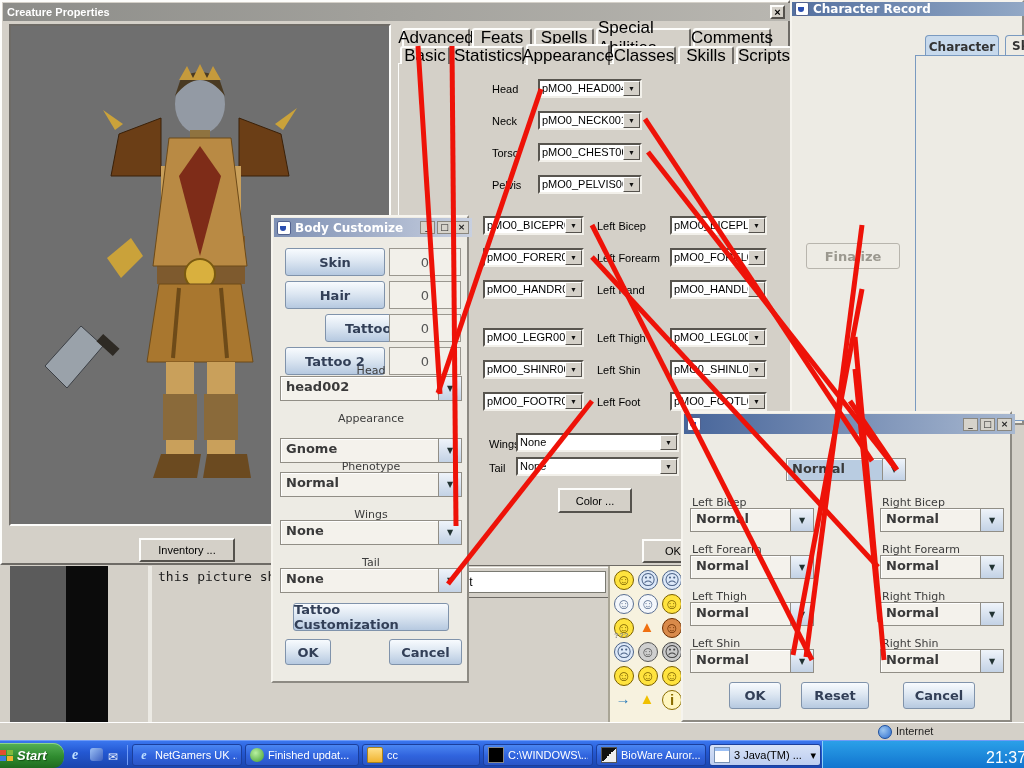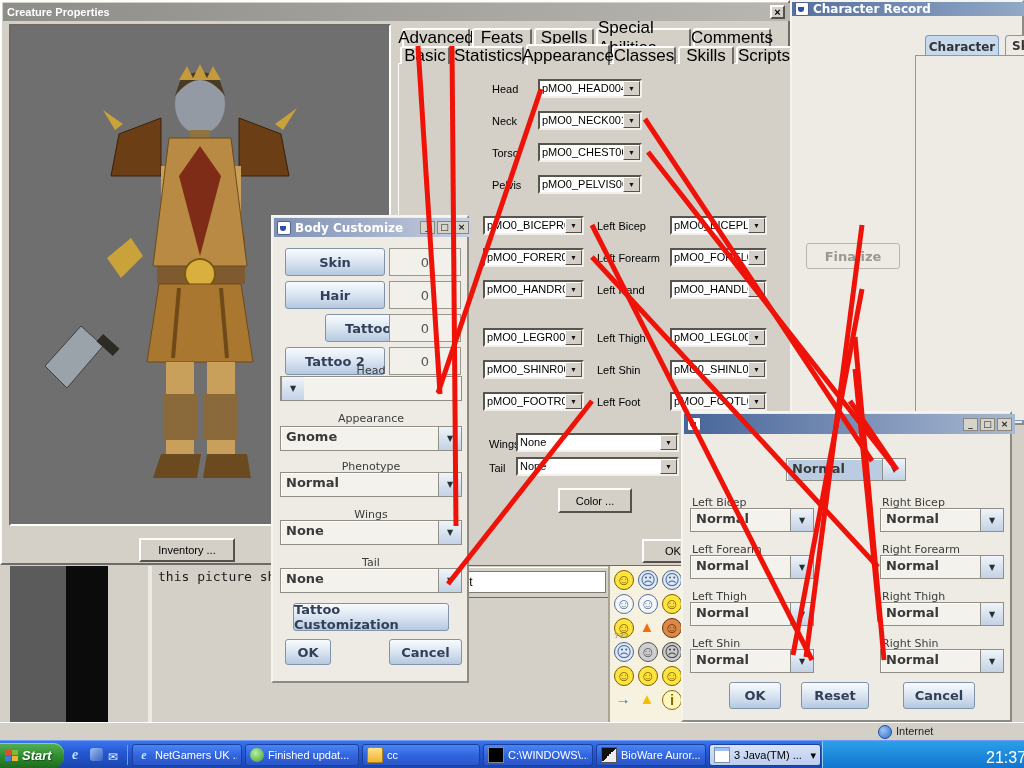--- a/index.html
+++ b/index.html
@@ -236,24 +236,25 @@
   <div class="jbtn" style="position: absolute; left: 12px; top: 31px; width: 100px; height: 28px;">Skin</div>
       <div style="position: absolute; left: 116px; top: 31px; width: 70px; height: 26px; background: rgb(242, 240, 234); border: 1px solid rgb(154, 151, 143); display: flex; align-items: center; justify-content: center; font: 13px &quot;DejaVu Sans&quot;, sans-serif; color: rgb(85, 85, 85);">0</div>
       <div class="jbtn" style="position: absolute; left: 12px; top: 64px; width: 100px; height: 28px;">Hair</div>
       <div style="position: absolute; left: 116px; top: 64px; width: 70px; height: 26px; background: rgb(242, 240, 234); border: 1px solid rgb(154, 151, 143); display: flex; align-items: center; justify-content: center; font: 13px &quot;DejaVu Sans&quot;, sans-serif; color: rgb(85, 85, 85);">0</div>
       <div class="jbtn" style="position: absolute; left: 12px; top: 97px; width: 100px; height: 28px; margin-left: 40px;">Tattoo 1</div>
       <div style="position: absolute; left: 116px; top: 97px; width: 70px; height: 26px; background: rgb(242, 240, 234); border: 1px solid rgb(154, 151, 143); display: flex; align-items: center; justify-content: center; font: 13px &quot;DejaVu Sans&quot;, sans-serif; color: rgb(85, 85, 85);">0</div>
       <div class="jbtn" style="position: absolute; left: 12px; top: 130px; width: 100px; height: 28px;">Tattoo 2</div>
       <div style="position: absolute; left: 116px; top: 130px; width: 70px; height: 26px; background: rgb(242, 240, 234); border: 1px solid rgb(154, 151, 143); display: flex; align-items: center; justify-content: center; font: 13px &quot;DejaVu Sans&quot;, sans-serif; color: rgb(85, 85, 85);">0</div>
       <div class="jlab" style="position: absolute; left: 7px; top: 147px; width: 182px; text-align: center;">Head</div>
       <div class="jcombo" style="position: absolute; left: 7px; top: 159px; width: 182px; height: 25px;">
+        <div class="jval" style="position: static;">head002</div>
         <div class="jarr" style="position: static;">▼</div>
       </div>
       <div class="jlab" style="position: absolute; left: 7px; top: 195px; width: 182px; text-align: center;">Appearance</div>
-      <div class="jcombo" style="position: absolute; left: 7px; top: 209px; width: 182px; height: 25px;">
+      <div class="jcombo" style="position: absolute; left: 7px; top: 221px; width: 182px; height: 25px;">
         <div class="jval" style="position: static;">Gnome</div>
         <div class="jarr" style="position: static;">▼</div>
       </div>
       <div class="jlab" style="position: absolute; left: 7px; top: 243px; width: 182px; text-align: center;">Phenotype</div>
       <div class="jcombo" style="position: absolute; left: 7px; top: 255px; width: 182px; height: 25px;">
         <div class="jval" style="position: static;">Normal</div>
         <div class="jarr" style="position: static;">▼</div>
       </div>
       <div class="jlab" style="position: absolute; left: 7px; top: 291px; width: 182px; text-align: center;">Wings</div>
       <div class="jcombo" style="position: absolute; left: 7px; top: 303px; width: 182px; height: 25px;">
@@ -345,21 +346,21 @@
       <line x1="862" y1="225" x2="806" y2="657" stroke="#ee1208" stroke-width="5"></line>
       <line x1="862" y1="289" x2="793" y2="655" stroke="#ee1208" stroke-width="5"></line>
       <line x1="855" y1="337" x2="884" y2="660" stroke="#ee1208" stroke-width="5"></line>
       <line x1="855" y1="369" x2="880" y2="622" stroke="#ee1208" stroke-width="5"></line>
       <line x1="850" y1="401" x2="897" y2="470" stroke="#ee1208" stroke-width="5"></line>
     </svg>
 
   <div id="taskbar" class="abs" style="left:0;top:740px;width:1024px;height:28px;z-index:100;">
     <div class="abs" style="left:0;top:2px;width:64px;height:25px;border-radius:0 11px 11px 0;
                 background:linear-gradient(#56b156,#2f8b2f 55%,#1f6b1f);display:flex;align-items:center;
-                padding-left:5px;box-sizing:border-box;box-shadow:inset 0 1px 0 #8cd48c;">
+                box-sizing:border-box;box-shadow:inset 0 1px 0 #8cd48c;">
       <span style="display:grid;grid-template-columns:6px 6px;gap:1px;margin-right:4px;">
         <i class="flagbit" style="background:#e14f30"></i>
           <i class="flagbit" style="background:#7eb93c"></i>
         <i class="flagbit" style="background:#3b7de0"></i>
           <i class="flagbit" style="background:#f0b431"></i>
       </span>
       <span style="color:#fff;font:bold italic 13px 'Liberation Sans',sans-serif;text-shadow:1px 1px 1px #145014;">Start</span>
     </div>
     <span class="abs" style="left:72px;top:6px;font:bold italic 14px 'Liberation Serif',serif;color:#bfe0ff;">e</span>
     <span class="abs" style="left:90px;top:7px;width:13px;height:13px;background:linear-gradient(135deg,#9cc0f5,#3a5fc0);border-radius:3px;"></span>

